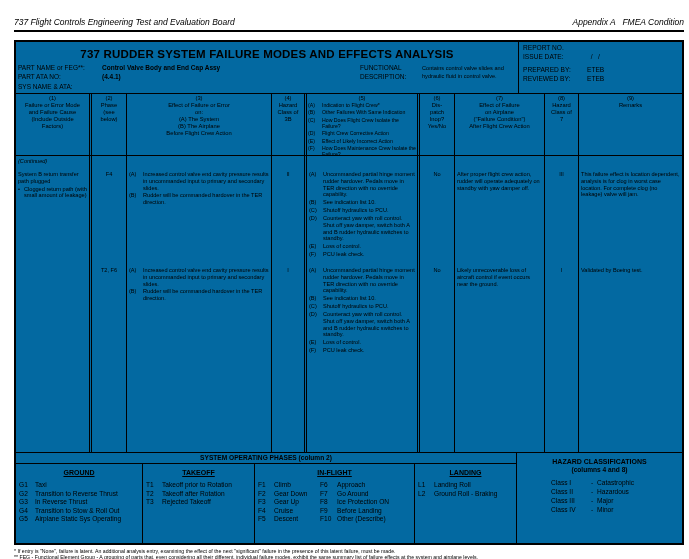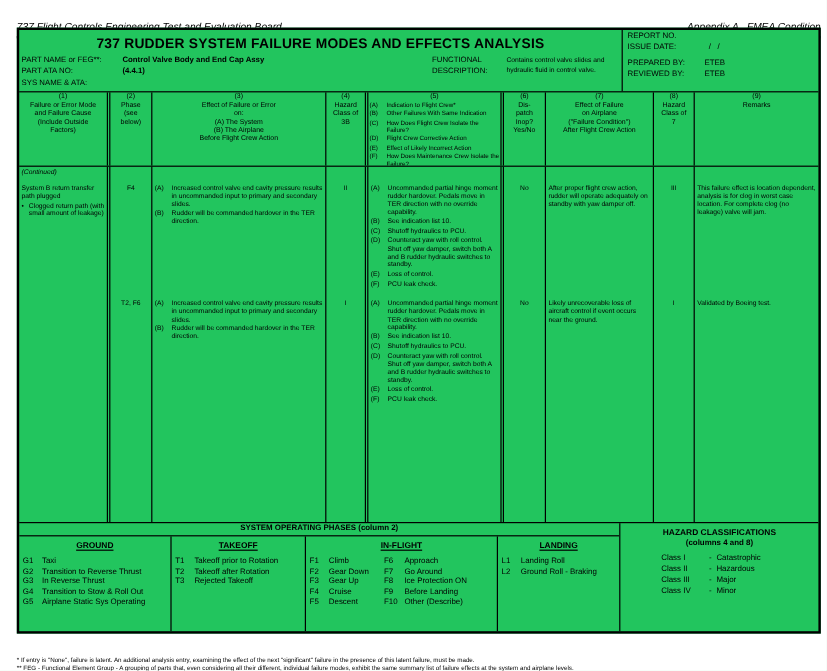--- a/index.html
+++ b/index.html
@@ -4,22 +4,22 @@
 <style>
   * { margin:0; padding:0; box-sizing:border-box; }
   html,body { width:689px; height:559px; background:#ffffff; color:#000;
     font-family:"Liberation Sans", sans-serif; position:relative; overflow:hidden; }
 
   .pagehead { position:absolute; left:14px; width:670px; top:17px;
     display:flex; justify-content:space-between; font-style:italic; font-size:8.5px; }
   .pagehead .r { white-space:pre; }
   .headrule { position:absolute; left:14px; width:670px; top:30px; border-top:2px solid #000; }
 
-  .sheet { position:absolute; left:14px; top:23px; width:670px; height:505px;
-    border:2px solid #000; display:flex; flex-direction:column; background:#22c55e; }
+  .sheet { position:absolute; left:14px; top:40px; width:670px; height:505px;
+    border:2px solid #000; display:flex; flex-direction:column; background:#0369a1; }
 
   
   .titleblock { height:52px; border-bottom:1px solid #000; display:flex; }
   .titleleft { flex:1; overflow:hidden; }
   .wstitle { text-align:center; font-weight:bold; font-size:11.5px; margin-top:6px; letter-spacing:0.2px; }
   .partarea { display:flex; font-size:6.5px; margin-top:3px; padding-left:2px; line-height:1.45; }
   .plabels { width:84px; flex:none; }
   .pvals { width:258px; flex:none; font-weight:bold; }
   .pfunc { width:62px; flex:none; white-space:pre-line; }
   .pfuncval { flex:1; font-size:5.6px; padding-top:1px; padding-right:4px; }

